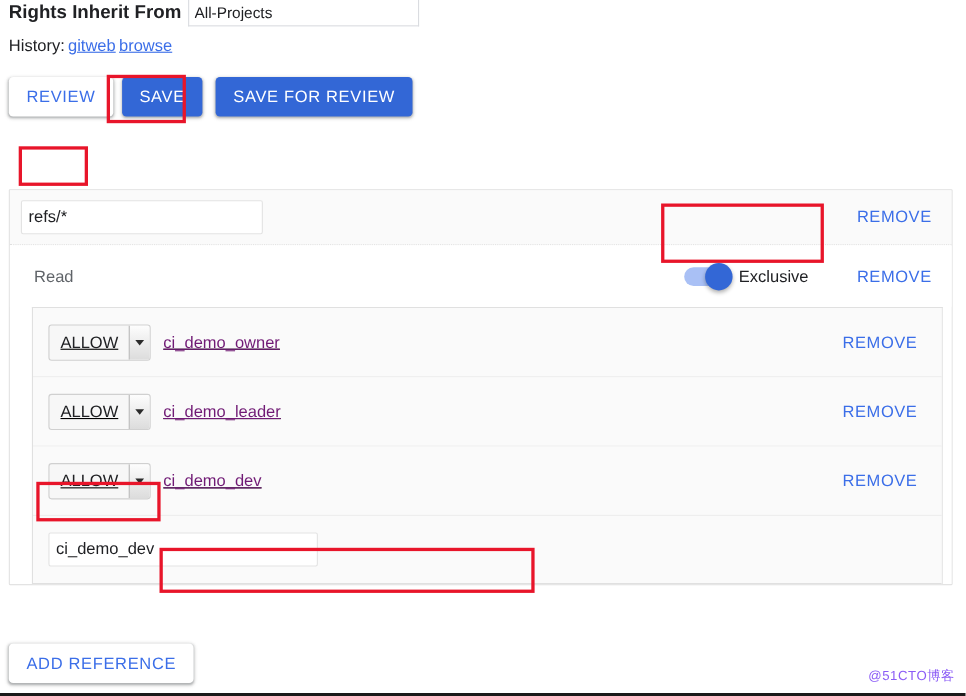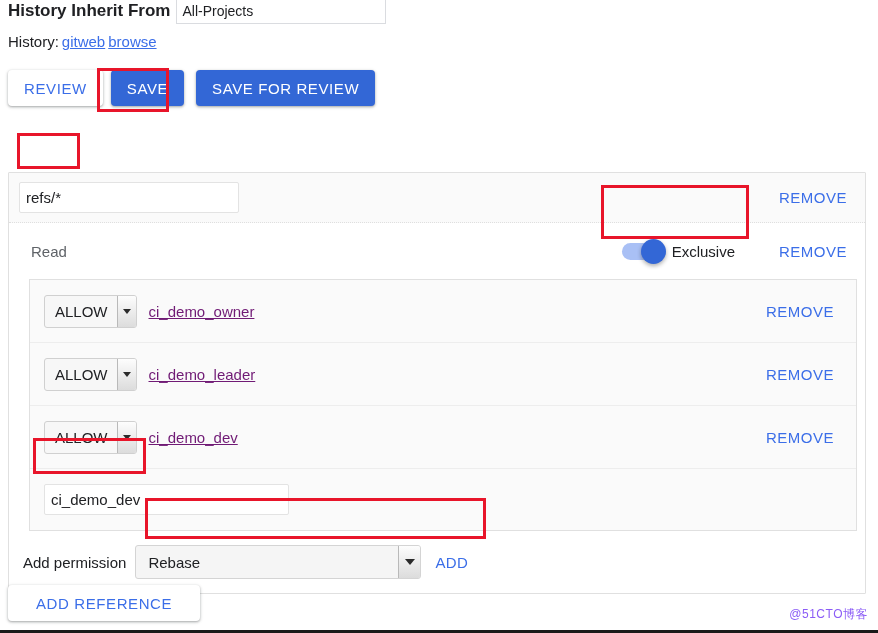--- a/index.html
+++ b/index.html
@@ -118,20 +118,21 @@
     margin: 0 8px 0 20px;
     border: 1px solid #e0e0e0;
     border-bottom: none;
     background: #fafafa;
   }
   .rule-row {
     height: 63px; display: flex; align-items: center;
     padding-left: 14px; position: relative;
     border-bottom: 1px solid #ededed;
     background: #fafafa;
+    text-decoration: underline;
   }
   .rule-row:last-child { border-bottom: 1px solid #e0e0e0; }
   .sel {
     display: inline-flex; align-items: stretch;
     height: 33px; border: 1px solid #d0d0d0; border-radius: 3px;
     background: #f7f7f7; cursor: pointer; overflow: hidden;
   }
   .sel .sel-val {
     display: flex; align-items: center; padding: 0 9px 0 10px;
     font-size: 15px; color: #202124; white-space: nowrap;
@@ -186,42 +187,42 @@
     border-top: 6px solid #2b2b2b;
     display: block;
   }
   .add-link { margin-left: 14px; color: #3b6ee8; font-size: 15px; letter-spacing: .4px; cursor: pointer; }
 
   
   .addref {
     position: absolute; left: 8px; top: 585px;
     height: 36px; border-radius: 4px; background: #fff;
     color: #3b6ee8; font-size: 15px; letter-spacing: .6px;
-    border: none; padding: 0 28px;
+    border: none; padding: 0 16px;
     display: inline-flex; align-items: center;
     box-shadow: 0 1px 2px rgba(60,64,67,.3), 0 1px 3px 1px rgba(60,64,67,.15);
     cursor: pointer;
     font-family: "Liberation Sans", sans-serif;
   }
   .watermark {
     position: absolute; right: 10px; bottom: 10px;
     font-size: 12px; color: #8b5cf6; letter-spacing: .5px;
     user-select: none;
   }
   .bottom-rule {
     position: absolute; left: 0; bottom: 0; width: 878px; height: 3px; background: #1a1a1a;
   }
 </style>
 </head>
 <body>
 
 <div id="root">
 
   <div class="inherit-row">
-    <span class="inherit-label">History Inherit From</span>
+    <span class="inherit-label">Rights Inherit From</span>
     <input class="inherit-input" value="All-Projects" style="">
   </div>
 
   <div class="history-row">
     <span>History:</span><a href="#">gitweb</a><a href="#">browse</a>
   </div>
 
   <div class="btn-bar">
     <button class="mdbtn flat">REVIEW</button>
     <div class="save-wrap">
@@ -289,30 +290,20 @@
           <span class="remove-link">REMOVE</span>
         </div>
 
         <div class="newgrp-row">
           <input class="txtinput newgrp-input" value="ci_demo_dev" style="">
         </div>
       </div>
 
     </div>
 
-    <div class="addperm-row">
-      <span class="addperm-label">Add permission</span>
-      <div class="selbig">
-        <span class="sel-val">Rebase</span>
-        <span class="sel-arrow">
-            <i></i>
-          </span>
-      </div>
-      <span class="add-link">ADD</span>
-    </div>
 
   </div>
 
   <div class="redbox" style="left:17px; top:133px; width:63px; height:36px;"></div>
   <div class="redbox" style="left:601px; top:185px; width:148px; height:54px;"></div>
   <div class="redbox" style="left:33px; top:438px; width:113px; height:36px;"></div>
   <div class="redbox" style="left:145px; top:498px; width:341px; height:41px;"></div>
 
   <button class="addref">ADD REFERENCE</button>
   <div class="watermark">@51CTO博客</div>

